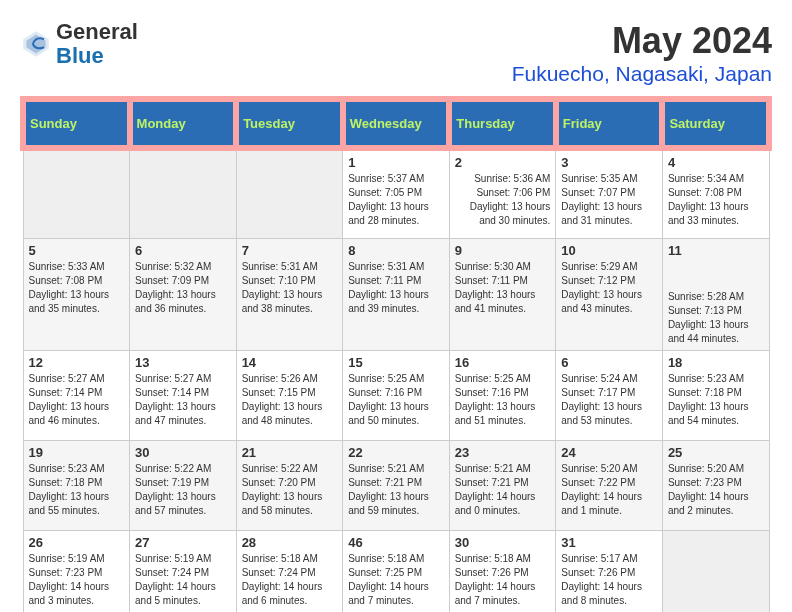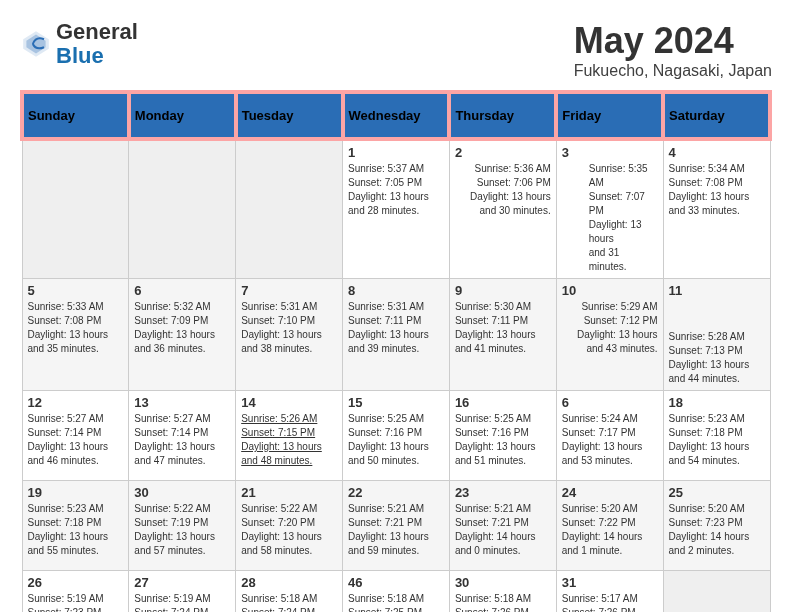--- a/index.html
+++ b/index.html
@@ -26,44 +26,44 @@
       line-height: 1.1;
     }
     .logo-general { color: #333; margin-top: 28px; }
     .logo-blue { color: #1a6faf; }
     .logo-icon {
       width: 32px;
       height: 32px;
       margin-right: 4px;
     }
     .title-area {
-      text-align: left;
+      text-align: right;
     }
     .month-title {
       font-size: 36px;
       font-weight: bold;
       color: #333;
     }
     .location-title {
-      font-size: 16px;
-      color: #404040;
+      font-size: 21px;
+      color: #1d4ed8;
     }
     table {
       width: 100%;
       border-collapse: collapse;
       table-layout: fixed;
     }
     thead th {
       background: #2a6db5;
-      color: #000000;
+      color: #bef264;
       padding: 14px 4px;
       font-size: 13px;
       font-weight: bold;
       text-align: left;
-      border: 4px solid #fca5a5;
+      border: 6px solid #fca5a5;
     }
     tbody td {
       border: 1px solid #ccc;
       vertical-align: top;
       padding: 4px 5px;
       font-size: 10.5px;
       color: #333;
       height: 90px;
     }
     .day-number {
@@ -138,21 +138,21 @@
         </td>
         <td>
           <span class="day-number">2</span>
           <div class="day-info" style="white-space: pre-line; text-align: right;">Sunrise: 5:36 AM
 Sunset: 7:06 PM
 Daylight: 13 hours
 and 30 minutes.</div>
         </td>
         <td>
           <span class="day-number">3</span>
-          <div class="day-info" style="white-space: pre-line; margin-left: 27px;">Sunrise: 5:35 AM
+          <div class="day-info" style="white-space: pre-line;">Sunrise: 5:35 AM
 Sunset: 7:07 PM
 Daylight: 13 hours
 and 31 minutes.</div>
         </td>
         <td>
           <span class="day-number">4</span>
           <div class="day-info" style="white-space: pre-line;">Sunrise: 5:34 AM
 Sunset: 7:08 PM
 Daylight: 13 hours
 and 33 minutes.</div>
@@ -189,21 +189,21 @@
         </td>
         <td>
           <span class="day-number">9</span>
           <div class="day-info" style="white-space: pre-line;">Sunrise: 5:30 AM
 Sunset: 7:11 PM
 Daylight: 13 hours
 and 41 minutes.</div>
         </td>
         <td>
           <span class="day-number">10</span>
-          <div class="day-info" style="white-space: pre-line; text-align: right;">Sunrise: 5:29 AM
+          <div class="day-info" style="white-space: pre-line;">Sunrise: 5:29 AM
 Sunset: 7:12 PM
 Daylight: 13 hours
 and 43 minutes.</div>
         </td>
         <td>
           <span class="day-number">11</span>
           <div class="day-info" style="white-space: pre-line; margin-top: 32px;">Sunrise: 5:28 AM
 Sunset: 7:13 PM
 Daylight: 13 hours
 and 44 minutes.</div>
@@ -219,21 +219,21 @@
         </td>
         <td>
           <span class="day-number">13</span>
           <div class="day-info" style="white-space: pre-line;">Sunrise: 5:27 AM
 Sunset: 7:14 PM
 Daylight: 13 hours
 and 47 minutes.</div>
         </td>
         <td>
           <span class="day-number">14</span>
-          <div class="day-info" style="white-space: pre-line; text-decoration: underline;">Sunrise: 5:26 AM
+          <div class="day-info" style="white-space: pre-line;">Sunrise: 5:26 AM
 Sunset: 7:15 PM
 Daylight: 13 hours
 and 48 minutes.</div>
         </td>
         <td>
           <span class="day-number">15</span>
           <div class="day-info" style="white-space: pre-line;">Sunrise: 5:25 AM
 Sunset: 7:16 PM
 Daylight: 13 hours
 and 50 minutes.</div>

